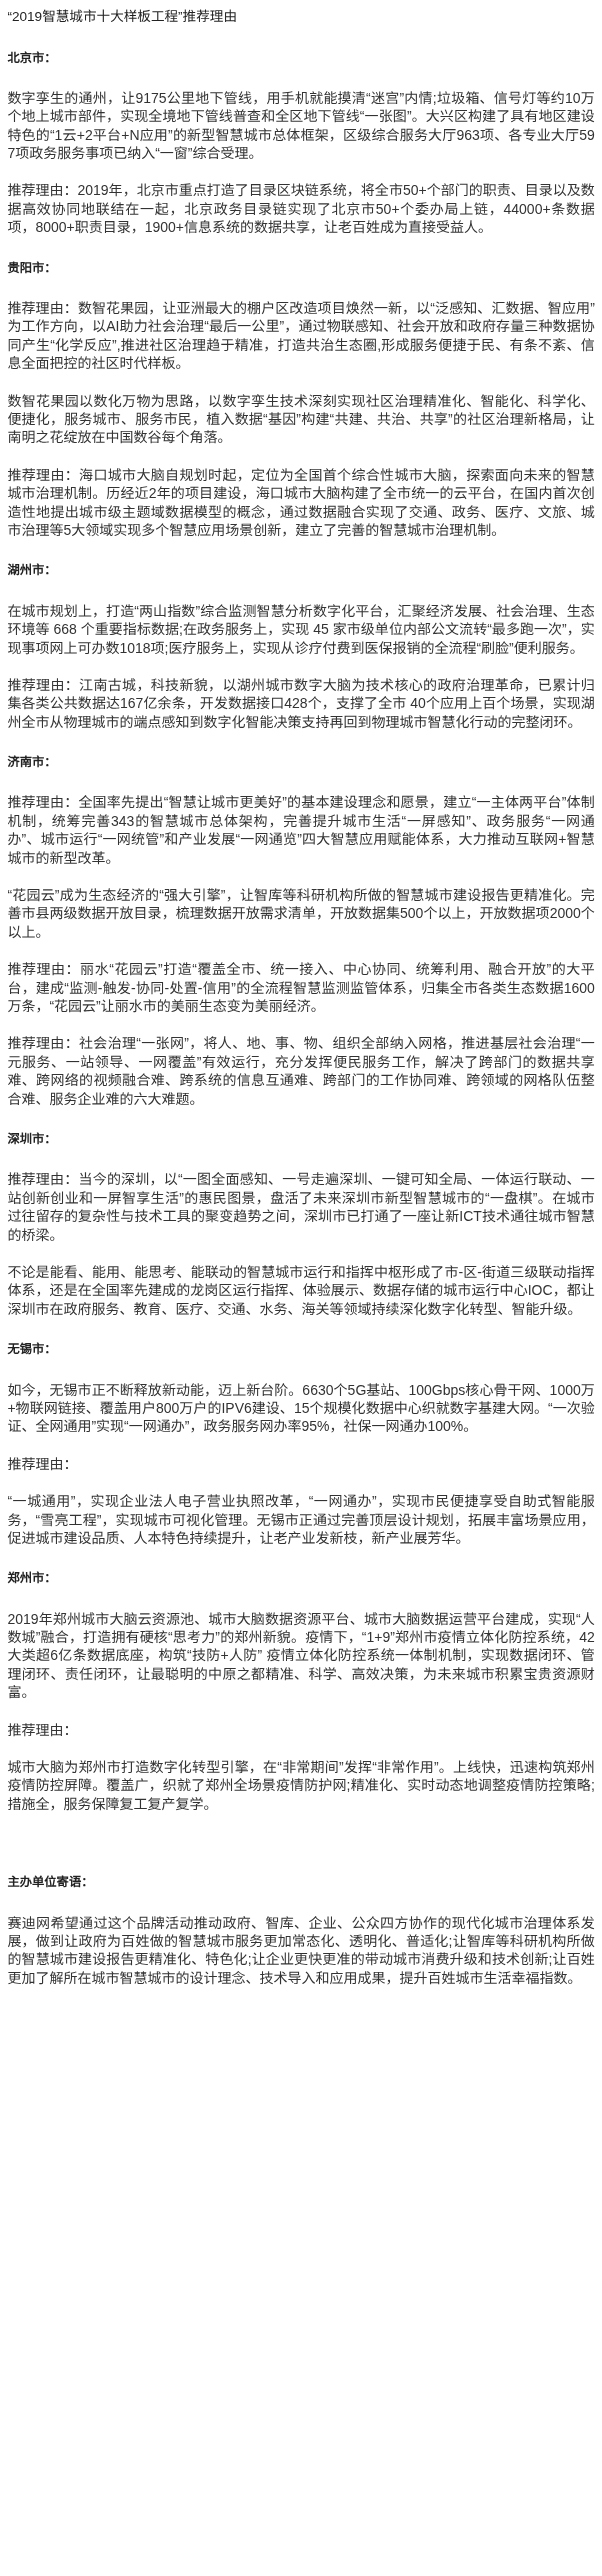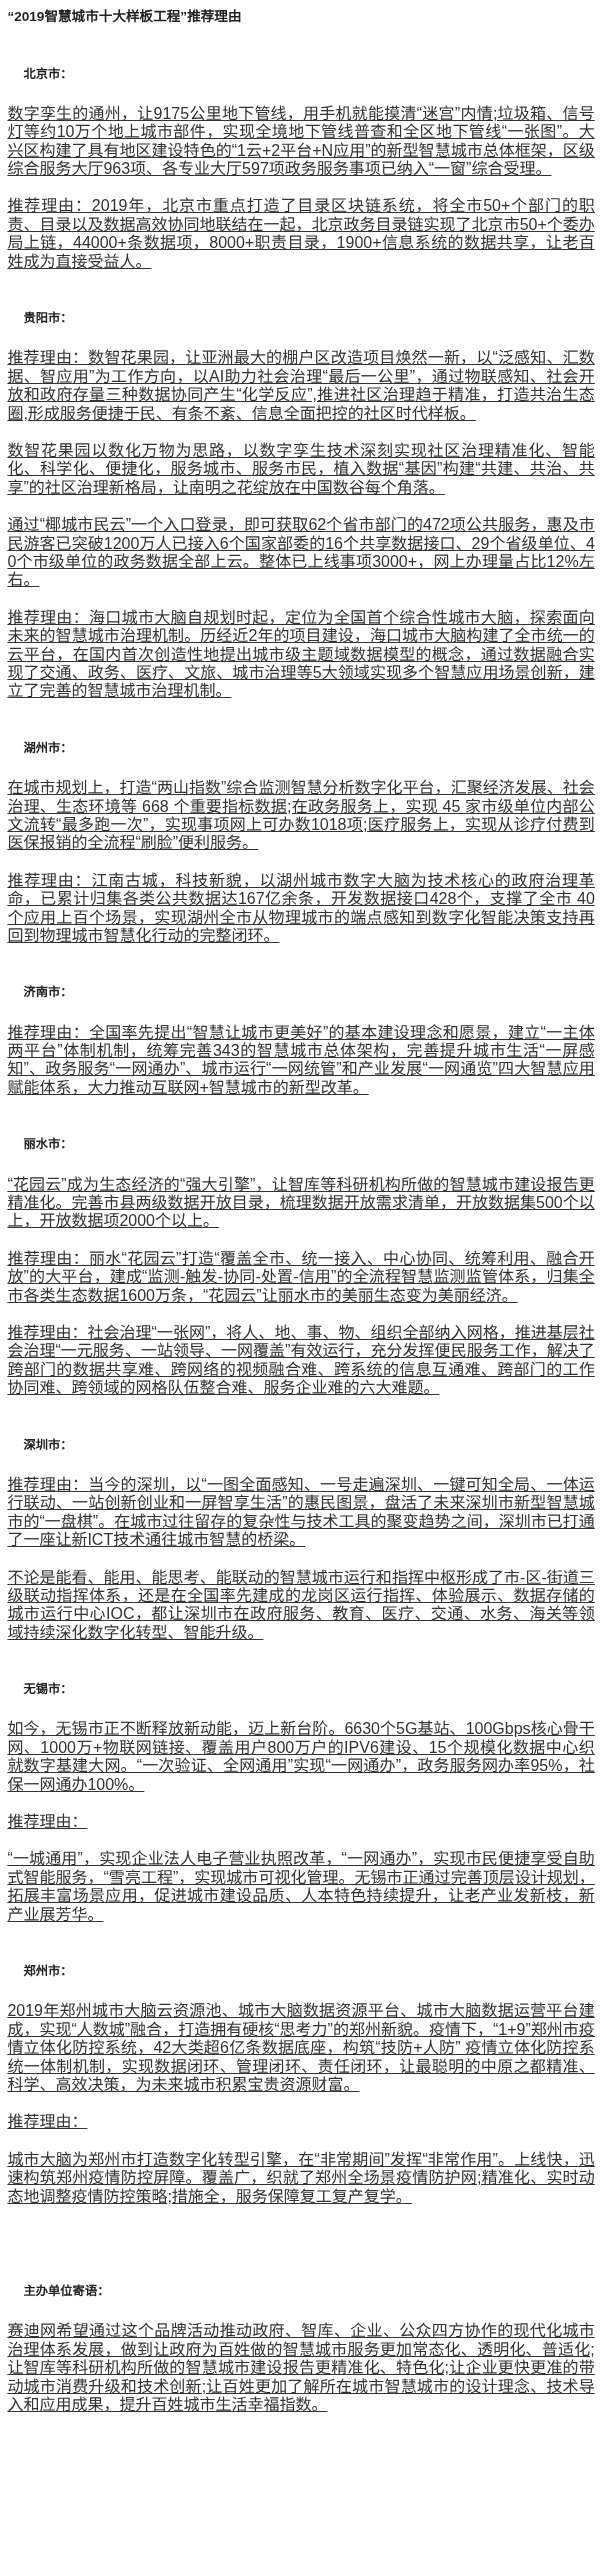--- a/index.html
+++ b/index.html
@@ -8,44 +8,43 @@
     min-height: 2576px;
     box-sizing: border-box;
     background: #ffffff;
     font-family: "Liberation Sans", "DejaVu Sans", sans-serif;
     color: #333333;
     padding: 6.6px 8.2px 33px 7.4px;
   }
   h1[data-name="page-title"] {
     font-size: 13.6px;
     line-height: 1.35;
-    font-weight: bold;
+    font-weight: normal;
     color: #222222;
     margin: 1.6px 0 0 0;
   }
   section[data-name="city-section"] h2 {
     font-size: 12.3px;
     line-height: 1.3;
     font-weight: bold;
     color: #222222;
-    margin: 16px;
+    margin: 0;
     padding: 24px 0 3.3px 0;
   }
   section[data-name="city-section"]:last-of-type h2 {
     padding-top: 62px; 
   }
   section[data-name="city-section"] p {
-    font-size: 16px;
+    font-size: 14px;
     line-height: 18.4px;
     margin: 19px 0 0 0;
     color: #333333;
     text-align: justify;
     text-justify: inter-ideograph;
     word-break: break-all;
-    text-decoration: underline;
   }
 </style>
 </head>
 <body data-name="document-page">
 
 <h1 data-name="page-title">“2019智慧城市十大样板工程”推荐理由</h1>
 
 <main data-name="document-body">
   <section data-name="city-section">
     <h2 data-name="section-heading">北京市：</h2>
@@ -53,37 +52,35 @@
       <p data-name="paragraph">推荐理由：2019年，北京市重点打造了目录区块链系统，将全市50+个部门的职责、目录以及数据高效协同地联结在一起，北京政务目录链实现了北京市50+个委办局上链，44000+条数据项，8000+职责目录，1900+信息系统的数据共享，让老百姓成为直接受益人。</p>
     </section>
 
   <section data-name="city-section">
     <h2 data-name="section-heading">贵阳市：</h2>
   <p data-name="paragraph">推荐理由：数智花果园，让亚洲最大的棚户区改造项目焕然一新，以“泛感知、汇数据、智应用”为工作方向，以AI助力社会治理“最后一公里”，通过物联感知、社会开放和政府存量三种数据协同产生“化学反应”,推进社区治理趋于精准，打造共治生态圈,形成服务便捷于民、有条不紊、信息全面把控的社区时代样板。</p>
       <p data-name="paragraph">数智花果园以数化万物为思路，以数字孪生技术深刻实现社区治理精准化、智能化、科学化、便捷化，服务城市、服务市民，植入数据“基因”构建“共建、共治、共享”的社区治理新格局，让南明之花绽放在中国数谷每个角落。</p>
     </section>
 
   <section data-name="city-section">
-  <p data-name="paragraph">通过“椰城市民云”一个入口登录，即可获取62个省市部门的472项公共服务，惠及市民游客已突破1200万人已接入6个国家部委的16个共享数据接口、29个省级单位、40个市级单位的政务数据全部上云。整体已上线事项3000+，网上办理量占比12%左右。</p>
       <p data-name="paragraph">推荐理由：海口城市大脑自规划时起，定位为全国首个综合性城市大脑，探索面向未来的智慧城市治理机制。历经近2年的项目建设，海口城市大脑构建了全市统一的云平台，在国内首次创造性地提出城市级主题域数据模型的概念，通过数据融合实现了交通、政务、医疗、文旅、城市治理等5大领域实现多个智慧应用场景创新，建立了完善的智慧城市治理机制。</p>
     </section>
 
   <section data-name="city-section">
     <h2 data-name="section-heading">湖州市：</h2>
   <p data-name="paragraph">在城市规划上，打造“两山指数”综合监测智慧分析数字化平台，汇聚经济发展、社会治理、生态环境等 668 个重要指标数据;在政务服务上，实现 45 家市级单位内部公文流转“最多跑一次”，实现事项网上可办数1018项;医疗服务上，实现从诊疗付费到医保报销的全流程“刷脸”便利服务。</p>
       <p data-name="paragraph">推荐理由：江南古城，科技新貌，以湖州城市数字大脑为技术核心的政府治理革命，已累计归集各类公共数据达167亿余条，开发数据接口428个，支撑了全市 40个应用上百个场景，实现湖州全市从物理城市的端点感知到数字化智能决策支持再回到物理城市智慧化行动的完整闭环。</p>
     </section>
 
   <section data-name="city-section">
     <h2 data-name="section-heading">济南市：</h2>
       <p data-name="paragraph">推荐理由：全国率先提出“智慧让城市更美好”的基本建设理念和愿景，建立“一主体两平台”体制机制，统筹完善343的智慧城市总体架构，完善提升城市生活“一屏感知”、政务服务“一网通办”、城市运行“一网统管”和产业发展“一网通览”四大智慧应用赋能体系，大力推动互联网+智慧城市的新型改革。</p>
     </section>
 
   <section data-name="city-section">
-    <h2 data-name="section-heading">丽水市：</h2>
   <p data-name="paragraph">“花园云”成为生态经济的“强大引擎”，让智库等科研机构所做的智慧城市建设报告更精准化。完善市县两级数据开放目录，梳理数据开放需求清单，开放数据集500个以上，开放数据项2000个以上。</p>
       <p data-name="paragraph">推荐理由：丽水“花园云”打造“覆盖全市、统一接入、中心协同、统筹利用、融合开放”的大平台，建成“监测-触发-协同-处置-信用”的全流程智慧监测监管体系，归集全市各类生态数据1600万条，“花园云”让丽水市的美丽生态变为美丽经济。</p>
     </section>
 
   <section data-name="city-section">
       <p data-name="paragraph">推荐理由：社会治理“一张网”，将人、地、事、物、组织全部纳入网格，推进基层社会治理“一元服务、一站领导、一网覆盖”有效运行，充分发挥便民服务工作，解决了跨部门的数据共享难、跨网络的视频融合难、跨系统的信息互通难、跨部门的工作协同难、跨领域的网格队伍整合难、服务企业难的六大难题。</p>
     </section>
 
   <section data-name="city-section">
     <h2 data-name="section-heading">深圳市：</h2>

